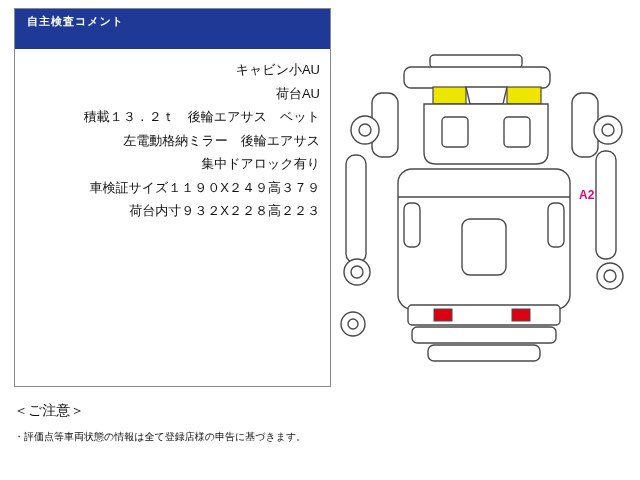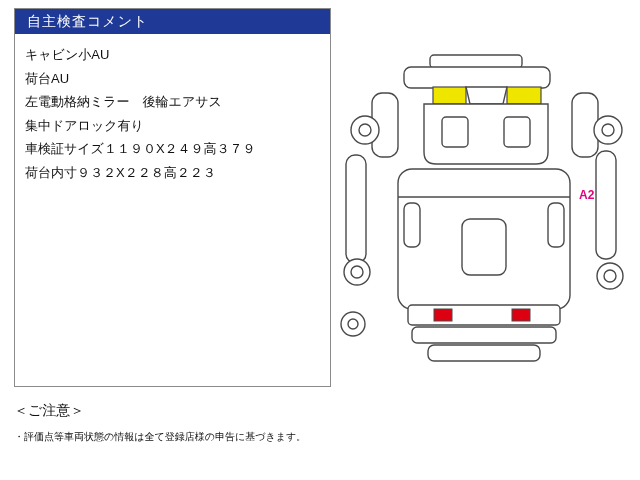--- a/index.html
+++ b/index.html
@@ -7,44 +7,45 @@
     width:640px;height:480px;position:relative;overflow:hidden;
     background:#ffffff;
     font-family:"Liberation Sans","DejaVu Sans",sans-serif;
     color:#111;
   }
   .comment-box{
     position:absolute;left:14px;top:8px;width:317px;height:379px;
     border:1px solid #8a8a8a;background:#fff;box-sizing:border-box;
   }
   .comment-header{
-    height:25px;line-height:25px;background:var(--header-bg,#1e3a96);
-    color:var(--header-text,#fff);font-weight:normal;font-size:14px;
+    height:40px;line-height:25px;background:var(--header-bg,#1e3a96);
+    color:var(--header-text,#fff);font-weight:bold;font-size:11px;
     padding-left:12px;letter-spacing:1px;
   }
   .comment-lines{padding:9px 10px;font-size:13px;line-height:23.5px;}
-  .comment-line{white-space:nowrap;}
+  .comment-line{white-space:nowrap;text-align:right;}
   .notes{position:absolute;left:14px;top:402px;}
   .notes-title{font-size:14px;margin-bottom:5px;}
   .notes-item{font-size:10px;line-height:23px;}
   .diagram{position:absolute;left:334px;top:50px;}
   .ln{stroke:var(--line,#4a4a4a);stroke-width:1.4;fill:#ffffff;}
   .hl-y{stroke:var(--line,#4a4a4a);stroke-width:1.2;fill:var(--highlight-yellow,#efe600);}
   .hl-r{stroke:var(--line,#4a4a4a);stroke-width:1;fill:var(--highlight-red,#dd0011);}
   .lbl{fill:var(--label-magenta,#e4007f);font-weight:bold;font-size:12px;
        font-family:"Liberation Sans",sans-serif;}
 </style>
 </head>
 <body>
 
 <div class="comment-box">
   <div class="comment-header">自主検査コメント</div>
   <div class="comment-lines">
     <div class="comment-line">キャビン小AU</div>
     <div class="comment-line">荷台AU</div>
+    <div class="comment-line">積載１３．２ｔ　後輪エアサス　ベット</div>
     <div class="comment-line">左電動格納ミラー　後輪エアサス</div>
     <div class="comment-line">集中ドアロック有り</div>
     <div class="comment-line">車検証サイズ１１９０X２４９高３７９</div>
     <div class="comment-line">荷台内寸９３２X２２８高２２３</div>
   </div>
 </div>
 
 <svg class="diagram" width="300" height="320" viewBox="0 0 300 318">
 
   <rect class="ln" x="96" y="4" width="92" height="13" rx="4"></rect>

